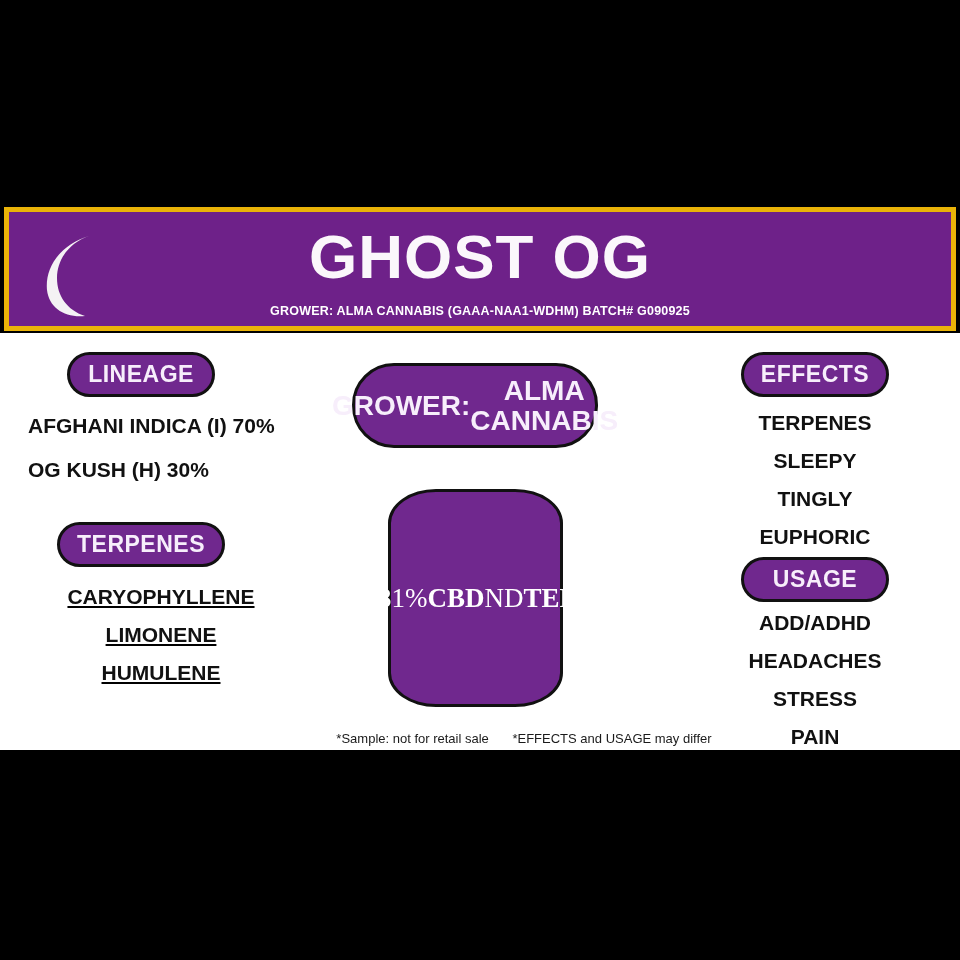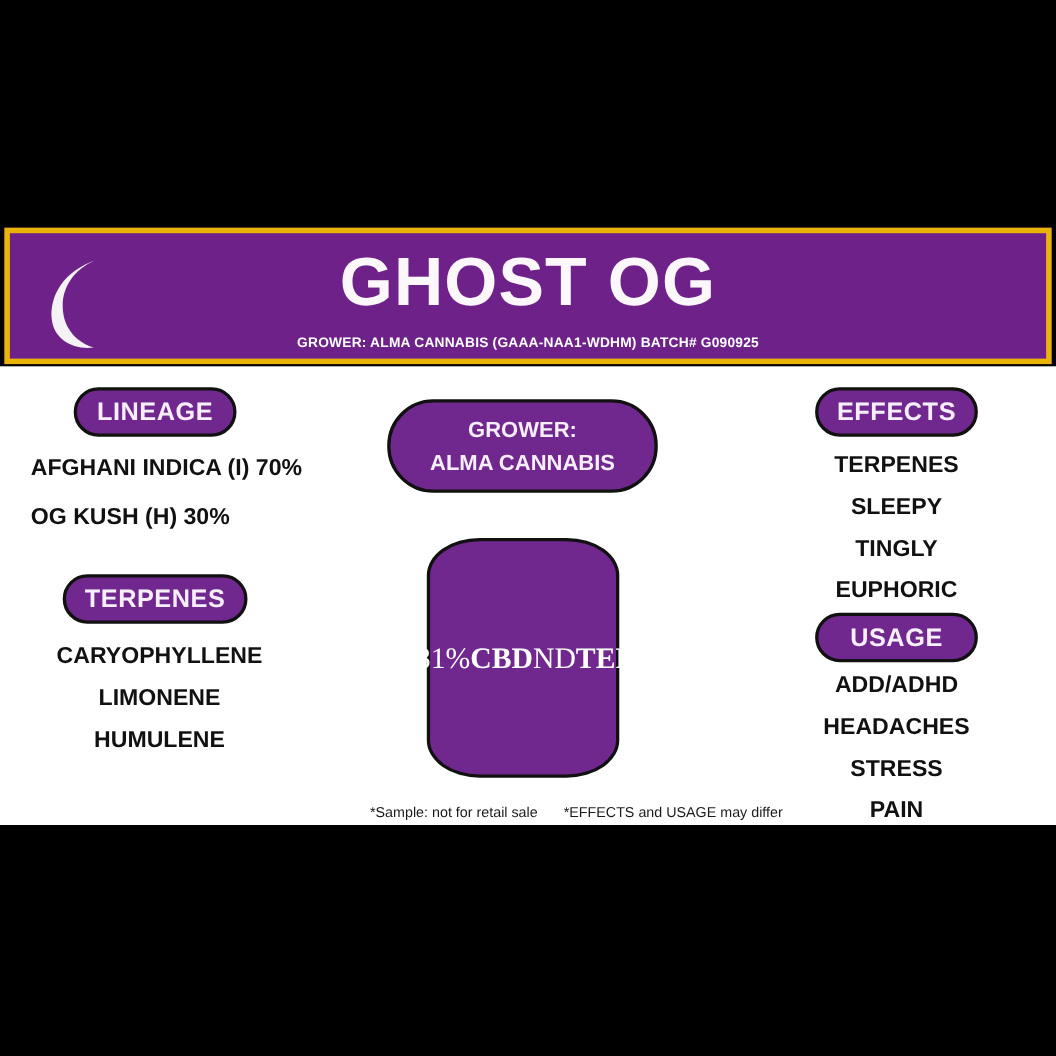--- a/index.html
+++ b/index.html
@@ -60,22 +60,22 @@
   .pill-sm{font-size:23px;letter-spacing:0.5px;}
 
   #pill-lineage{left:67px;top:352px;width:148px;height:45px;}
   #pill-terpenes{left:57px;top:522px;width:168px;height:45px;}
   #pill-effects{left:741px;top:352px;width:148px;height:45px;}
   #pill-usage{left:741px;top:557px;width:148px;height:45px;}
 
   #pill-grower{
     left:352px;top:363px;width:246px;height:85px;
     border-radius:42px;
-    font-size:20px;line-height:30px;
-    flex-direction:column;
+    font-size:28px;line-height:30px;
+    flex-direction:row;
   }
 
   
   .barrel{
     position:absolute;left:388px;top:489px;width:175px;height:218px;
     background:#70288E;
     border:3px solid #111;
     border-radius:48px / 34px;
     box-sizing:border-box;
     color:#ffffff;
@@ -86,21 +86,21 @@
 
   
   .list{position:absolute;text-align:center;}
   .list .row{font-size:21px;font-weight:bold;color:#111;line-height:38px;white-space:nowrap;}
 
   #lineage-list{left:0px;top:404px;width:310px;text-align:left;}
   #lineage-list .row{line-height:44px;font-size:21px;padding-left:28px;}
   .lin-0{color:#6B2D6B;}
   .lin-1{color:#17774F;}
 
-  #terpenes-list{left:0px;top:578px;width:290px;}
+  #terpenes-list{left:16px;top:578px;width:290px;text-decoration:underline;}
   #effects-list{left:690px;top:404px;width:250px;}
   #usage-list{left:690px;top:604px;width:250px;}
 
   .footnote{
     position:absolute;left:0;top:731px;width:960px;
     text-align:center;font-size:13px;color:#1a1a1a;padding-left:44px;
   }
   .footnote span{margin:0 10px;}
 </style>
 </head>

